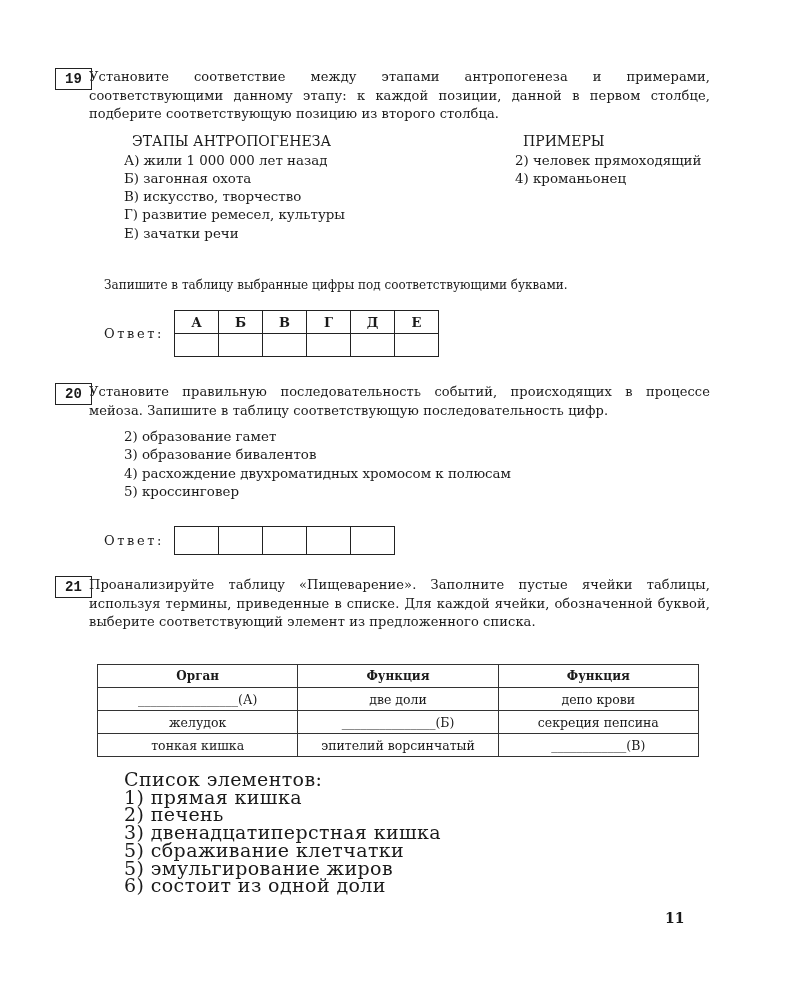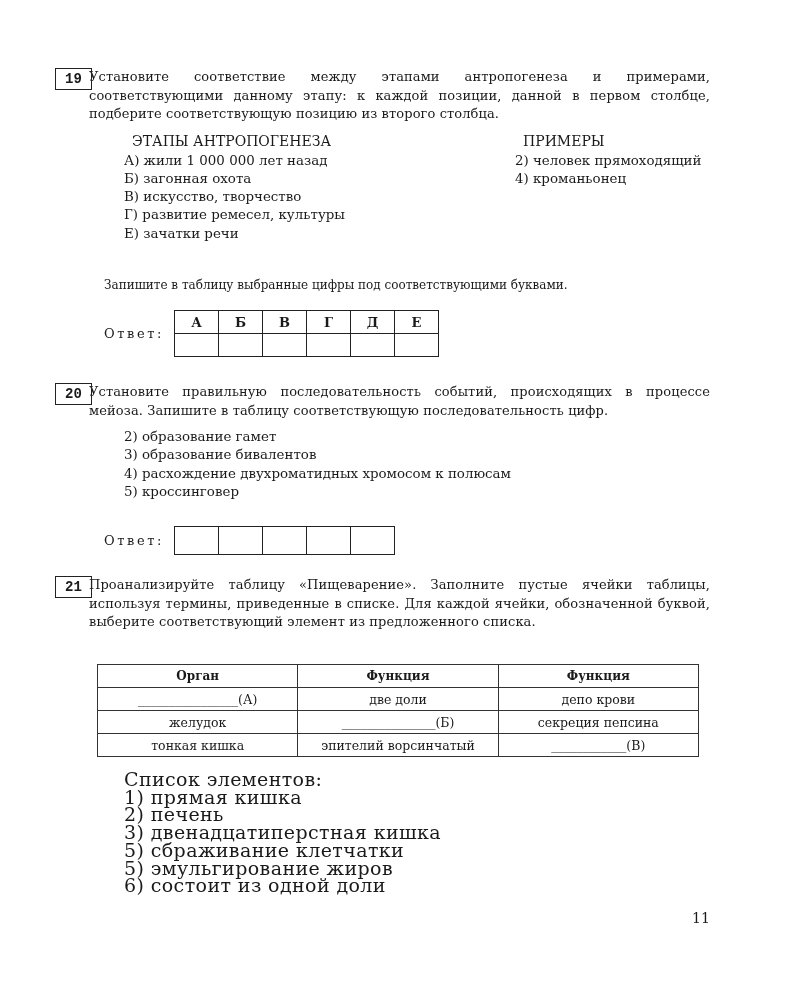--- a/index.html
+++ b/index.html
@@ -46,22 +46,22 @@
     }
     table.digest td, table.digest th {
       border: 1.2px solid #333; height: 22px; padding: 0;
       text-align: center; width: 33.3%;
     }
     table.digest th { font-weight: bold; font-size: 12px; }
     .blank { letter-spacing: 0; }
     .elist { position: absolute; left: 104px; top: 771px; }
     .elist .line { font-size: 19px; line-height: 17.7px; letter-spacing: 0.4px; }
     .pagenum {
-      position: absolute; left: 692px; top: 910px;
-      font-weight: normal; font-size: 14px;
+      position: absolute; left: 665px; top: 910px;
+      font-weight: bold; font-size: 14px;
     }
   </style>
 </head>
 <body>
 
 <div class="q" style="top:68px;">
   <div class="qnum">19</div>
   <div class="qtext">Установите соответствие между этапами антропогенеза и примерами, соответствующими данному этапу: к каждой позиции, данной в первом столбце, подберите соответствующую позицию из второго столбца.</div>
 
   <div class="cols" style="top:64px;">

